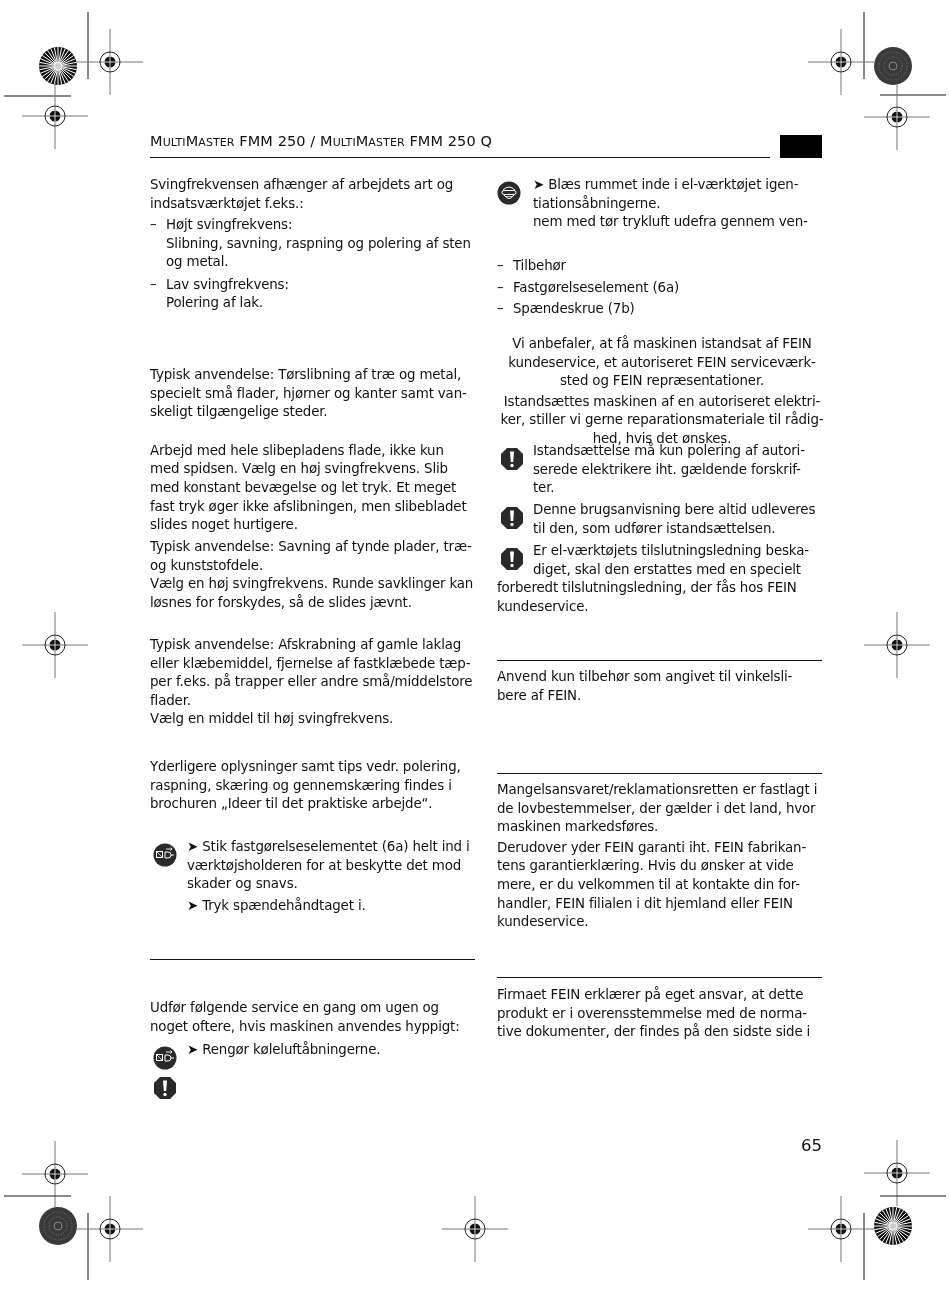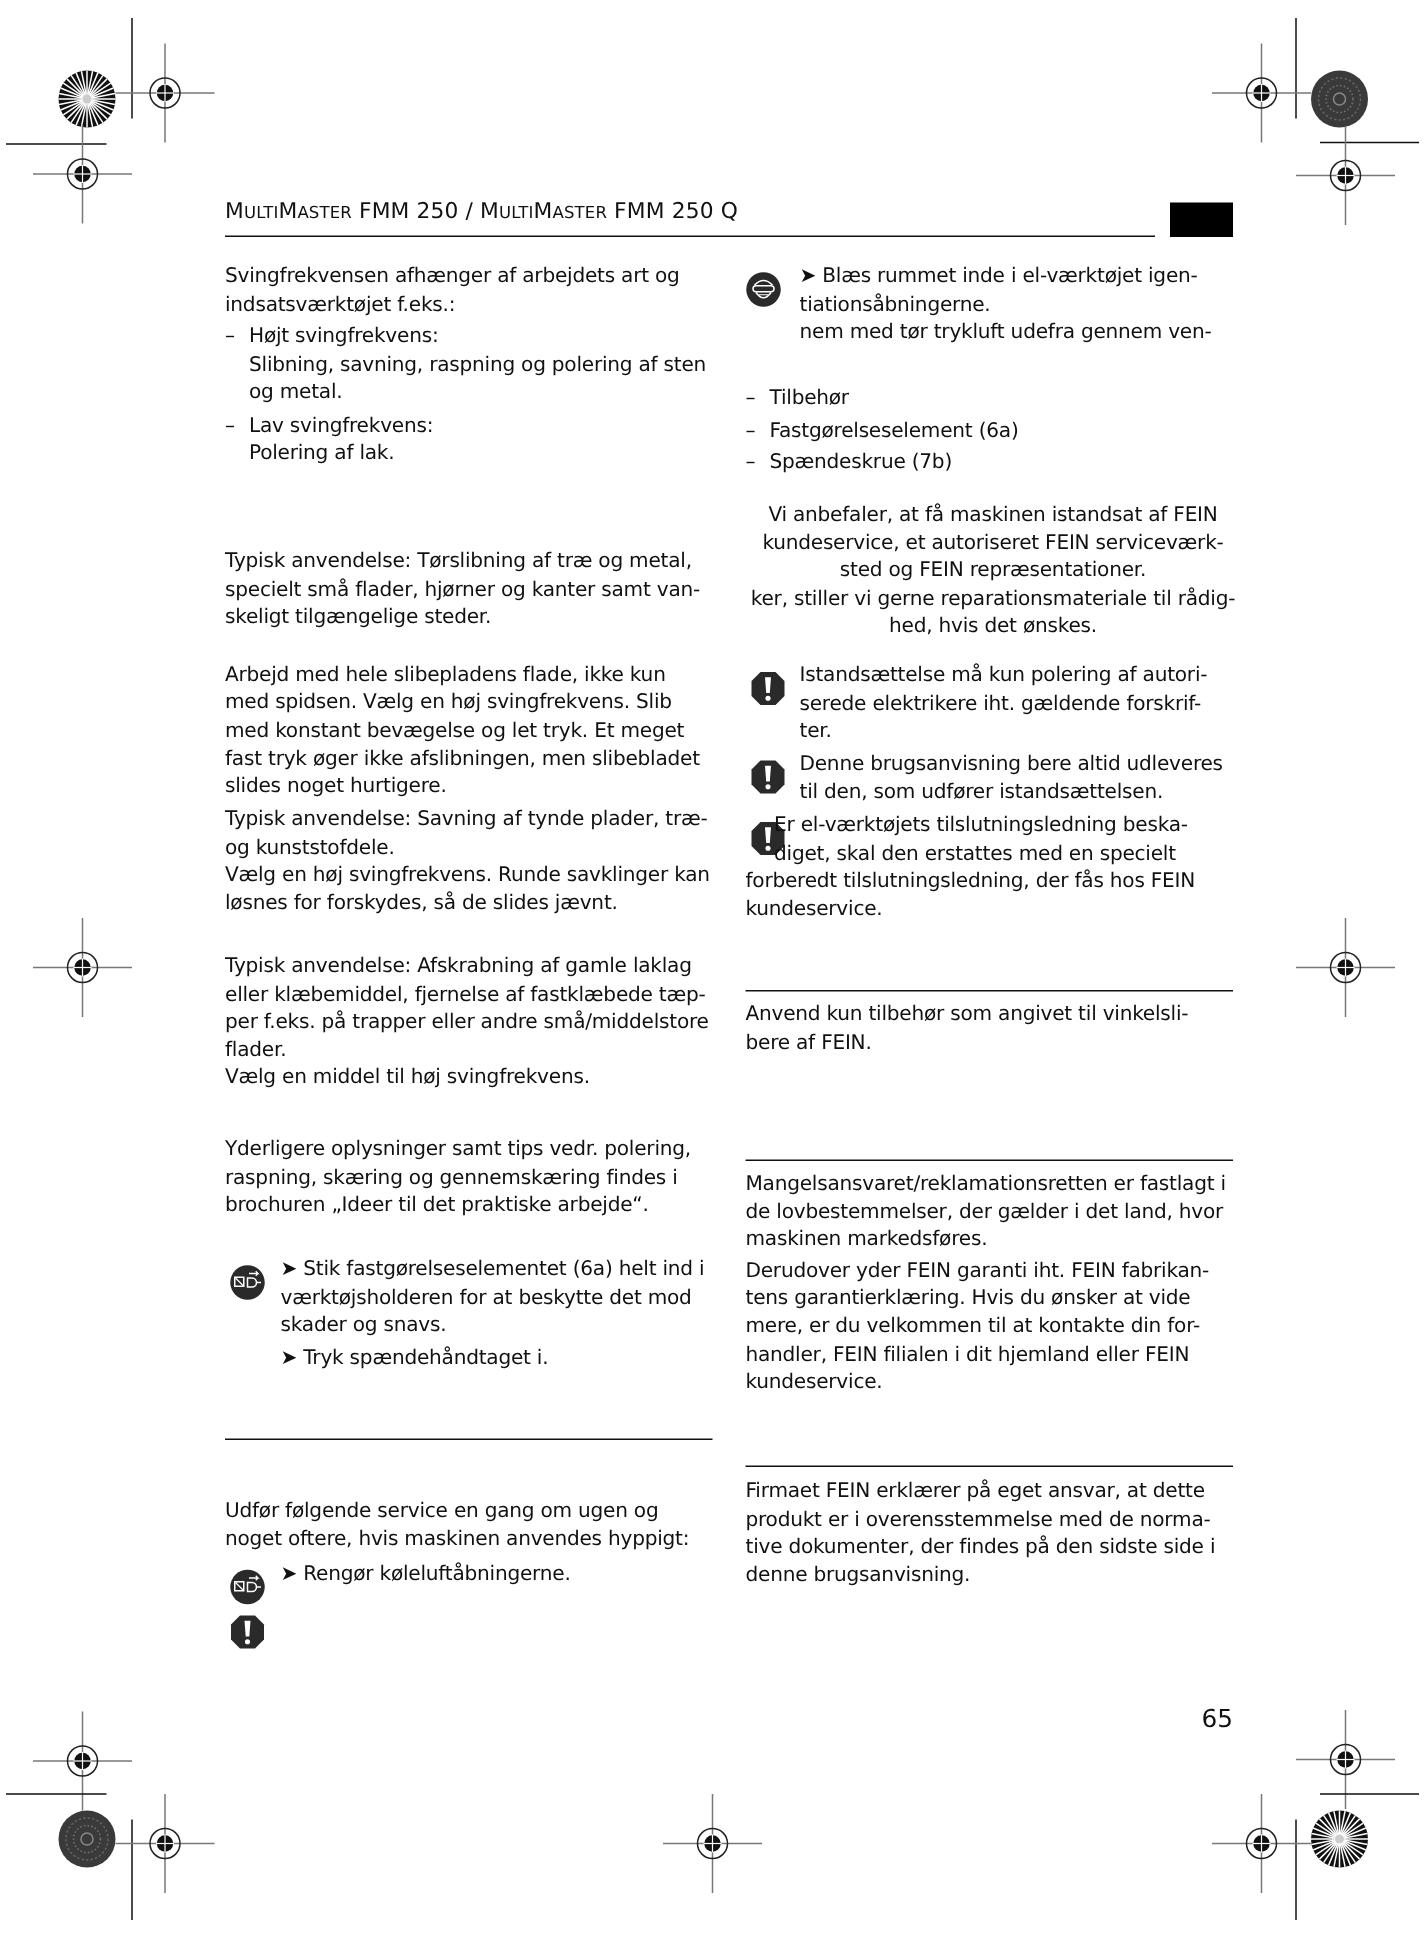--- a/index.html
+++ b/index.html
@@ -215,20 +215,21 @@
   <div class="list-item">
     <span class="dash">–</span>
     <span>Spændeskrue (7b)</span>
   </div>
 </div>
 
 <div class="abs txt" style="left:497px; top:335px; width:330px;text-align:center;">
   <div>Vi anbefaler, at få maskinen istandsat af FEIN</div>
   <div>kundeservice, et autoriseret FEIN serviceværk-</div>
   <div>sted og FEIN repræsentationer.</div>
+  <div style="margin-top:2px;">Istandsættes maskinen af en autoriseret elektri-</div>
   <div>ker, stiller vi gerne reparationsmateriale til rådig-</div>
   <div>hed, hvis det ønskes.</div>
 </div>
 
 <svg class="icon" style="left:500px; top:447px;" viewBox="0 0 24 24">
   <path d="M7 1 h10 l6 6 v10 l-6 6 h-10 l-6 -6 v-10 z" fill="#2a2a2a"></path>
   <path d="M10 4.5 h4 l-0.8 10.5 h-2.4 z" fill="#fff"></path>
   <circle cx="12" cy="18.5" r="1.7" fill="#fff"></circle>
 </svg>
 <div class="abs txt" style="left:533px; top:442px; width:295px;">
@@ -245,21 +246,21 @@
 <div class="abs txt" style="left:533px; top:501px; width:295px;">
   <div>Denne brugsanvisning bere altid udleveres</div>
   <div>til den, som udfører istandsættelsen.</div>
 </div>
 
 <svg class="icon" style="left:500px; top:547px;" viewBox="0 0 24 24">
   <path d="M7 1 h10 l6 6 v10 l-6 6 h-10 l-6 -6 v-10 z" fill="#2a2a2a"></path>
   <path d="M10 4.5 h4 l-0.8 10.5 h-2.4 z" fill="#fff"></path>
   <circle cx="12" cy="18.5" r="1.7" fill="#fff"></circle>
 </svg>
-<div class="abs txt" style="left:516px; top:542px; width:295px;">
+<div class="abs txt" style="left:533px; top:542px; width:295px;">
   <div>Er el-værktøjets tilslutningsledning beska-</div>
   <div>diget, skal den erstattes med en specielt</div>
 </div>
 <div class="abs txt" style="left:497px; top:579px; width:330px;">
   <div>forberedt tilslutningsledning, der fås hos FEIN</div>
   <div>kundeservice.</div>
 </div>
 
 <div class="abs rule" style="left:497px; top:660px; width:325px;"></div>
 <div class="abs txt" style="left:497px; top:668px; width:330px;">
@@ -277,16 +278,15 @@
   <div>mere, er du velkommen til at kontakte din for-</div>
   <div>handler, FEIN filialen i dit hjemland eller FEIN</div>
   <div>kundeservice.</div>
 </div>
 
 <div class="abs rule" style="left:497px; top:977px; width:325px;"></div>
 <div class="abs txt" style="left:497px; top:986px; width:330px;">
   <div>Firmaet FEIN erklærer på eget ansvar, at dette</div>
   <div>produkt er i overensstemmelse med de norma-</div>
   <div>tive dokumenter, der findes på den sidste side i</div>
-  <div>denne brugsanvisning.</div>
 </div>
 
 <div class="abs page-number">65</div>
 
 </body></html>

